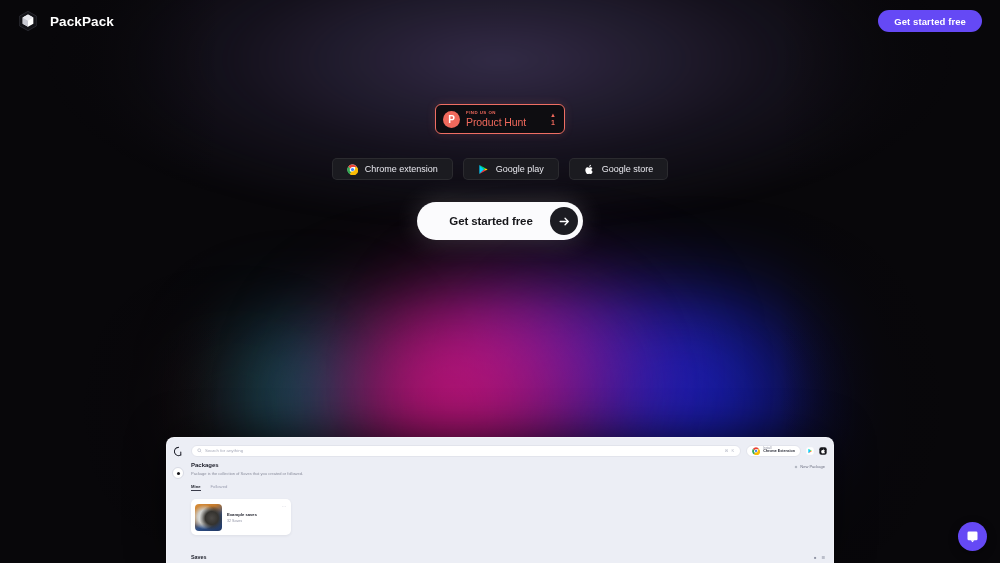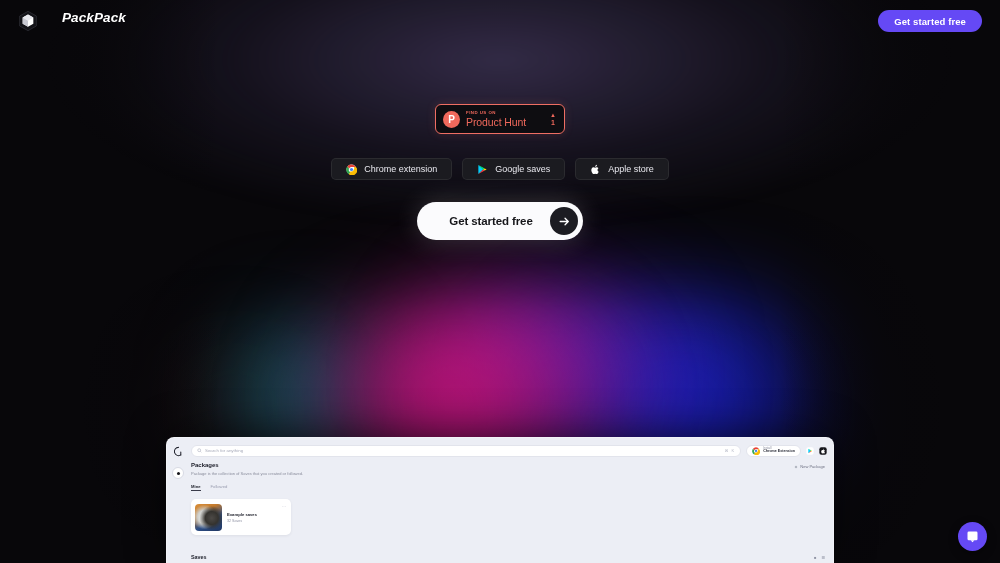--- a/index.html
+++ b/index.html
@@ -46,21 +46,21 @@
       linear-gradient(90deg, #08070a 0%, rgba(8,7,10,.85) 9%, rgba(8,7,10,0) 22%, rgba(8,7,10,0) 78%, rgba(8,7,10,.85) 91%, #08070a 100%),
       linear-gradient(180deg, rgba(8,7,10,0) 55%, rgba(8,7,10,.25) 76%, rgba(8,7,10,.55) 88%, rgba(8,7,10,.8) 100%);
   }
 
   
   #header {
     position:absolute; top:0; left:0; right:0; height:42px;
     display:flex; align-items:center; justify-content:space-between;
     padding:0 18px; z-index:40;
   }
-  .brand { display:flex; gap:24px;font-style:italic; }
+  .brand { display:flex; align-items:center; gap:12px; }
   .brand-mark { width:20px; height:22px; display:block; }
   .brand-name { font-size:13.5px; font-weight:700; letter-spacing:.1px; color:#fff; }
   #get-started-top {
     background:#6549f5; color:#fff; border:none; border-radius:16px;
     padding:0 16px; height:22px; font-size:9.5px; font-weight:600;
     font-family:"Liberation Sans", sans-serif; cursor:pointer;
     letter-spacing:.1px; min-width:100px;
   }
 
   
@@ -258,30 +258,30 @@
     </div>
     <div class="store-btn">
       <span class="ico">
         <svg viewBox="0 0 24 24" width="11" height="11">
           <path d="M3 2.2v19.6l10.4-9.8z" fill="#00d0ff"></path>
           <path d="M3 2.2l13.8 7.6-3.4 2.2z" fill="#00f076"></path>
           <path d="M3 21.8l10.4-9.8 3.4 2.2z" fill="#ff3a44"></path>
           <path d="M16.8 9.8l4.2 2.2-4.2 2.2-3.4-2.2z" fill="#ffd400"></path>
         </svg>
       </span>
-      <span>Google saves</span>
+      <span>Google play</span>
     </div>
     <div class="store-btn">
       <span class="ico">
         <svg viewBox="0 0 24 24" width="11" height="11" fill="#fff">
           <path d="M16.4 12.6c0-2.4 2-3.6 2.1-3.6-1.1-1.7-2.9-1.9-3.6-1.9-1.5-.2-3 .9-3.8.9s-2-.9-3.3-.9c-1.7 0-3.2 1-4.1 2.5-1.7 3-.4 7.5 1.3 9.9.8 1.2 1.8 2.5 3.1 2.5 1.2-.1 1.7-.8 3.2-.8s1.9.8 3.2.8c1.3 0 2.2-1.2 3-2.4.9-1.4 1.3-2.7 1.3-2.8-.1 0-2.4-.9-2.4-3.6z"></path>
           <path d="M14.2 4.8c.7-.8 1.1-2 1-3.2-1 .1-2.2.7-2.9 1.5-.6.7-1.2 1.9-1 3.1 1.1.1 2.2-.6 2.9-1.4z"></path>
         </svg>
       </span>
-      <span>Apple store</span>
+      <span>Google store</span>
     </div>
   </div>
 
   <div id="cta-wrap">
     <button id="cta-button">
       <span id="cta-label">Get started free</span>
       <span id="cta-arrow">
         <svg viewBox="0 0 24 24" width="13" height="13" fill="none" stroke="#fff" stroke-width="2.4" stroke-linecap="round" stroke-linejoin="round">
           <path d="M4 12h15M13 6l6 6-6 6"></path>
         </svg>

